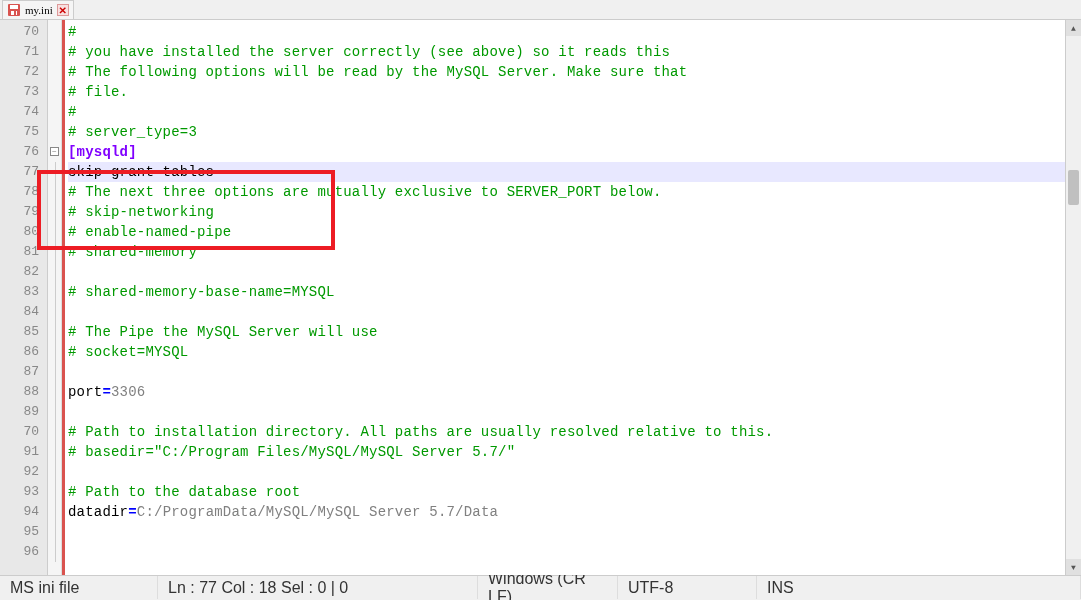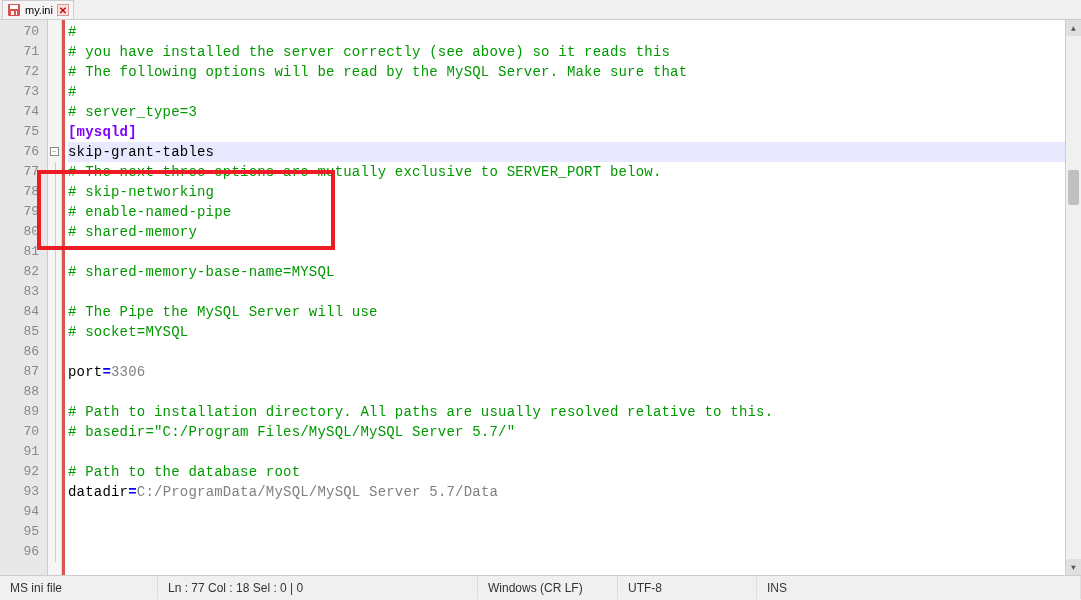--- a/index.html
+++ b/index.html
@@ -22,21 +22,21 @@
   }
   .tab {
     display: flex;
     align-items: center;
     background: #f5f5f5;
     border: 1px solid #ccc;
     border-bottom: none;
     height: 19px;
     padding: 0 4px;
     gap: 4px;
-    font-family: Liberation Sans, sans-serif;
+    font-family: Liberation Serif, serif;
     font-size: 11px;
   }
   .save-icon {
     width: 14px;
     height: 14px;
     display: inline-flex;
     align-items: center;
     justify-content: center;
   }
   .save-icon svg { width: 14px; height: 14px; }
@@ -175,21 +175,21 @@
     background: #c0c0c0;
     border-radius: 2px;
   }
   .statusbar {
     height: 24px;
     background: #f0f0f0;
     border-top: 1px solid #ccc;
     display: flex;
     align-items: center;
     font-family: Tahoma, Arial, sans-serif;
-    font-size: 12px;
+    font-size: 16px;
     color: #333;
   }
   .statusbar > div {
     padding: 0 10px;
     height: 100%;
     display: flex;
     align-items: center;
     border-right: 1px solid #ddd;
   }
   .st-type { width: 158px; }
@@ -316,20 +316,21 @@
       </div>
       <div class="fold-mark">
         <div class="fold-line"></div>
       </div>
     </div>
   <div class="code-area" id="codearea">
     <div class="change-marker"></div>
   <div class="code-line"><span class="comment">#</span></div>
       <div class="code-line"><span class="comment"># you have installed the server correctly (see above) so it reads this </span></div>
       <div class="code-line"><span class="comment"># The following options will be read by the MySQL Server. Make sure that</span></div>
+      <div class="code-line"><span class="comment"># file.</span></div>
       <div class="code-line"><span class="comment">#</span></div>
       <div class="code-line"><span class="comment"># server_type=3</span></div>
       <div class="code-line"><span class="section">[mysqld]</span></div>
       <div class="code-line highlighted-line"><span class="key">skip-grant-tables</span></div>
       <div class="code-line"><span class="comment"># The next three options are mutually exclusive to SERVER_PORT below.</span></div>
       <div class="code-line"><span class="comment"># skip-networking</span></div>
       <div class="code-line"><span class="comment"># enable-named-pipe</span></div>
       <div class="code-line"><span class="comment"># shared-memory</span></div>
       <div class="code-line"></div>
       <div class="code-line"><span class="comment"># shared-memory-base-name=MYSQL</span></div>

